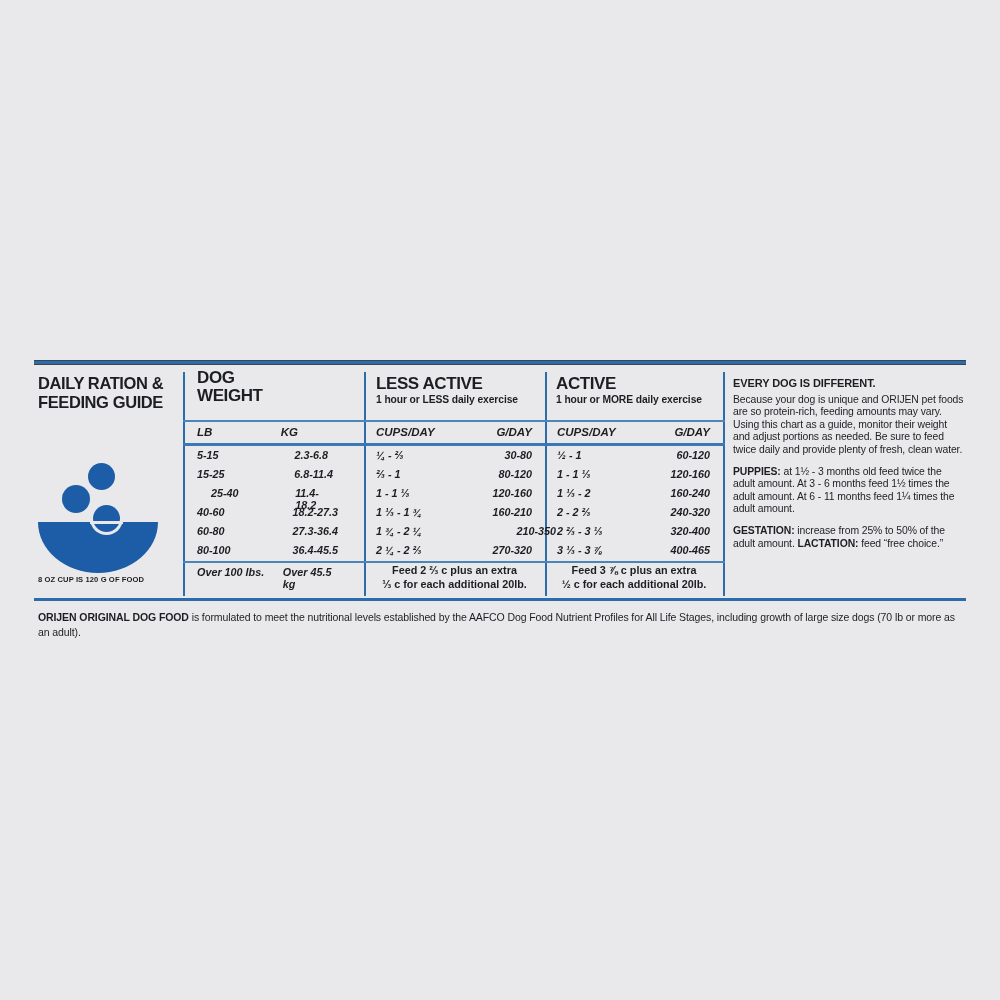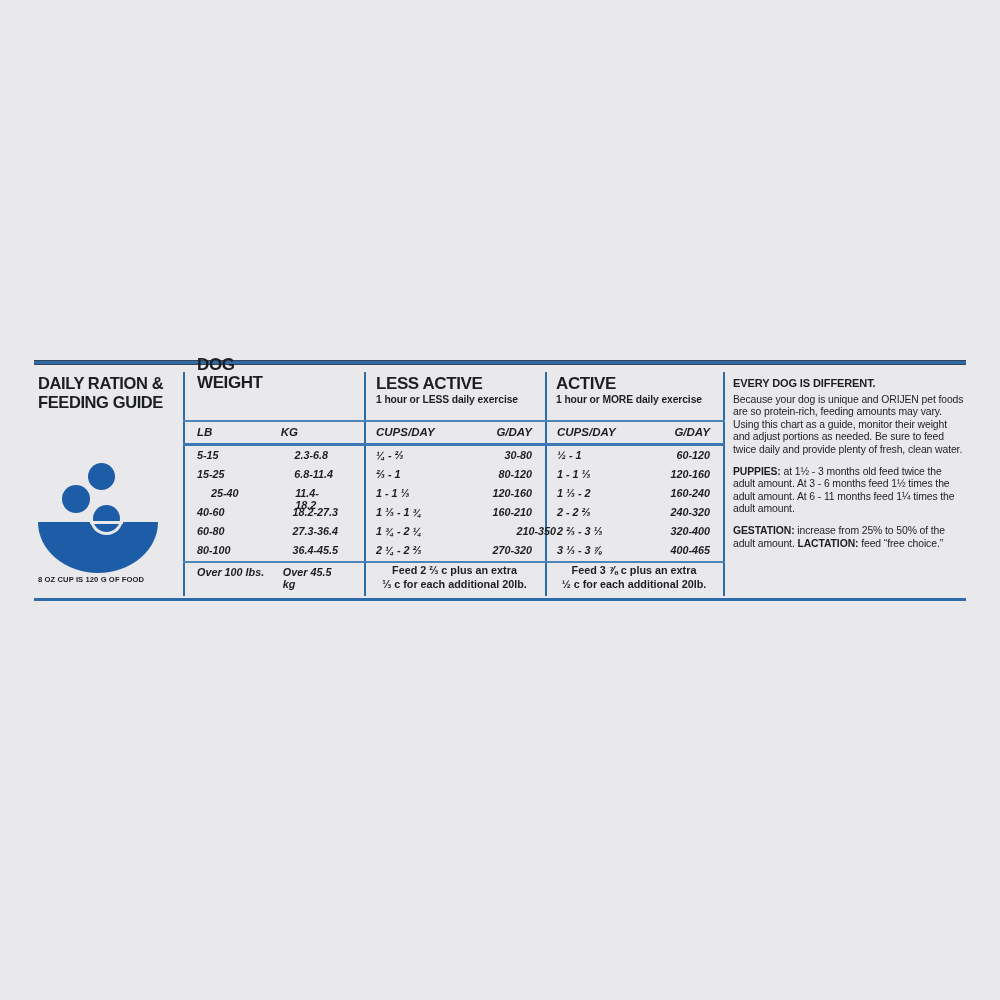--- a/index.html
+++ b/index.html
@@ -74,21 +74,21 @@
     <div>DAILY RATION &amp;</div>
     <div>FEEDING GUIDE</div>
   </div>
   <div class="abs bowl"></div>
   <div class="abs kibble k1"></div>
   <div class="abs kibble k2"></div>
   <div class="abs kibble k3"></div>
   <div class="abs rim-gap"></div>
   <div class="abs cup-note">8 OZ CUP IS 120 G OF FOOD</div>
 
-  <div class="abs" style="left:197px;top:356px;">
+  <div class="abs" style="left:197px;top:369px;">
     <div class="col-head">DOG</div>
     <div class="col-head">WEIGHT</div>
   </div>
   <div class="abs" style="left:376px;top:375px;">
     <div class="col-head">LESS ACTIVE</div>
     <div class="col-sub">1 hour or LESS daily exercise</div>
   </div>
   <div class="abs" style="left:556px;top:375px;">
     <div class="col-head">ACTIVE</div>
     <div class="col-sub">1 hour or MORE daily exercise</div>
@@ -195,14 +195,17 @@
     <div>½ c for each additional 20lb.</div>
   </div>
 
   <div class="abs notes">
     <div class="notes-heading">EVERY DOG IS DIFFERENT.</div>
     <p>Because your dog is unique and ORIJEN pet foods are so protein-rich, feeding amounts may vary. Using this chart as a guide, monitor their weight and adjust portions as needed. Be sure to feed twice daily and provide plenty of fresh, clean water.</p>
     <p class="para"><span class="b">PUPPIES:</span><span> at 1½ - 3 months old feed twice the adult amount. At 3 - 6 months feed 1½ times the adult amount. At 6 - 11 months feed 1¼ times the adult amount.</span></p>
     <p class="para"><span class="b">GESTATION:</span><span> increase from 25% to 50% of the adult amount. </span><span class="b">LACTATION:</span><span> feed “free choice.”</span></p>
   </div>
 
+  <div class="abs footer">
+    <span class="b">ORIJEN ORIGINAL DOG FOOD</span><span> is formulated to meet the nutritional levels established by the AAFCO Dog Food Nutrient Profiles for All Life Stages, including growth of large size dogs (70 lb or more as an adult).</span>
+  </div>
 
 </div>
 
 </body></html>

